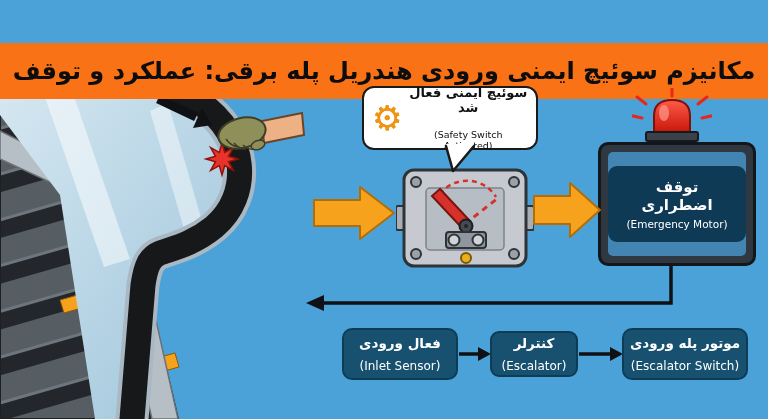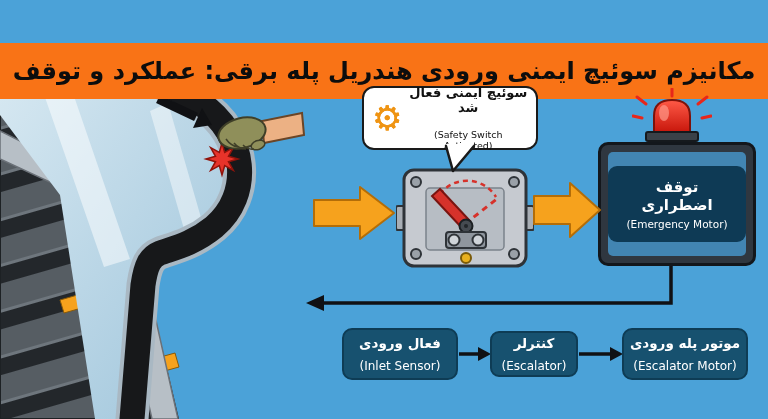--- a/index.html
+++ b/index.html
@@ -208,16 +208,16 @@
   <div class="flow-box fb-1">
     <div class="flow-fa">فعال ورودی</div>
     <div class="flow-en">(Inlet Sensor)</div>
   </div>
   <div class="flow-box fb-2">
     <div class="flow-fa">کنترلر</div>
     <div class="flow-en">(Escalator)</div>
   </div>
   <div class="flow-box fb-3">
     <div class="flow-fa">موتور پله ورودی</div>
-    <div class="flow-en">(Escalator Motor)</div>
+    <div class="flow-en">(Escalator Switch)</div>
   </div>
 
 </div>
 
 </body></html>

